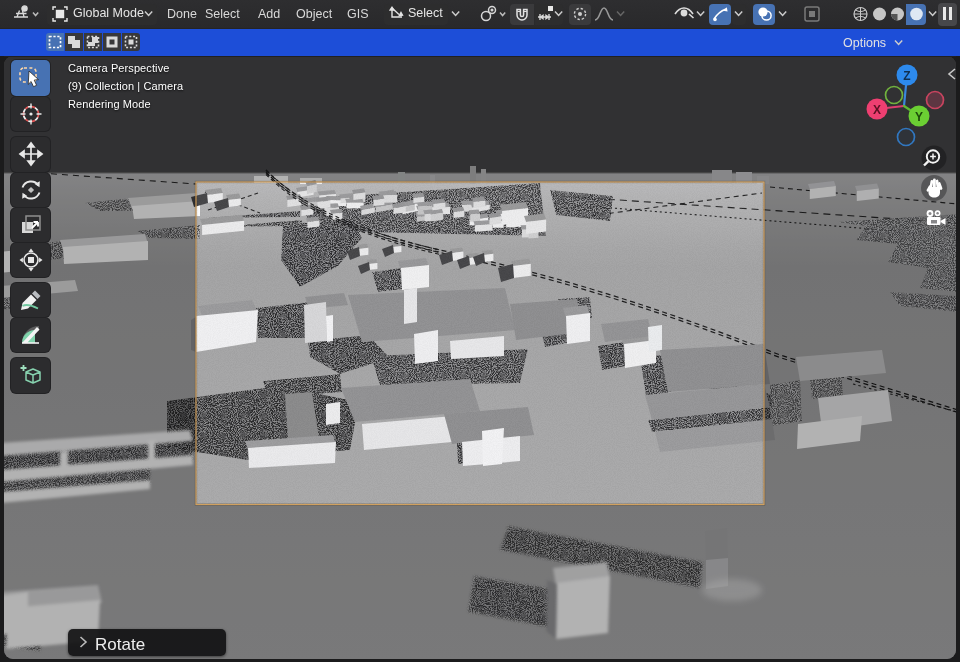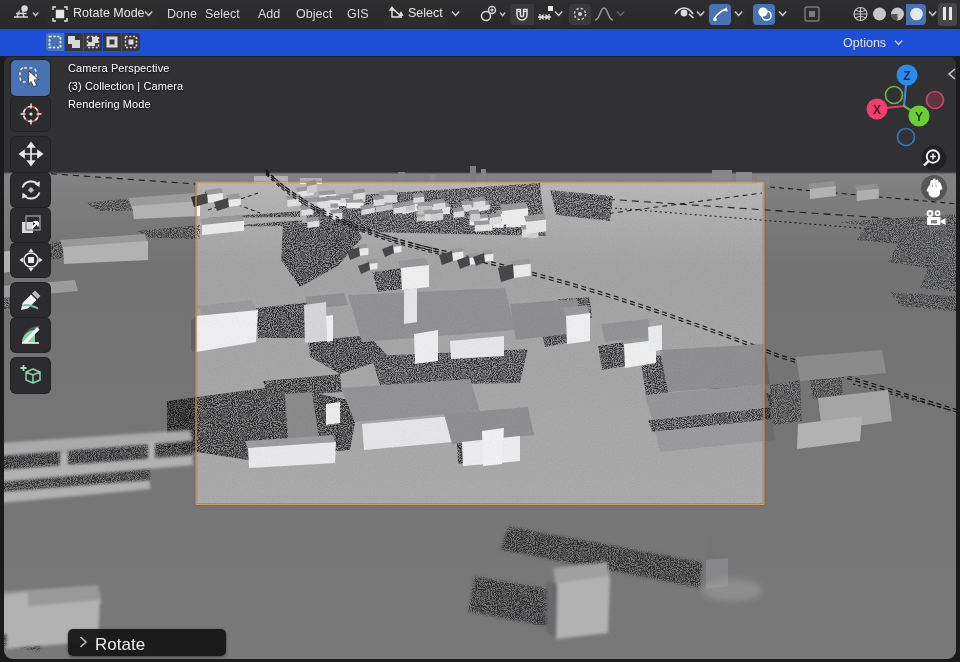--- a/index.html
+++ b/index.html
@@ -309,21 +309,21 @@
         </g>
 <path d="M21,8.5 l2.6,3 2.6,-3" stroke="#bbb" stroke-width="1.5" fill="none"></path>
       </svg>
       <div class="btn" style="left:47px;top:3.5px;width:110px;height:21px"></div>
       <svg class="ico" style="left:51px;top:5px" width="18" height="18" viewBox="0 0 18 18">
 <g stroke="#e8e8e8" fill="none" stroke-width="1.4">
 <path d="M2,5 V2 H5 M13,2 H16 V5 M16,13 V16 H13 M5,16 H2 V13"></path>
 <rect x="5.5" y="5.5" width="7" height="7" fill="#e8e8e8"></rect>
         </g>
       </svg>
-      <div class="mtxt" style="left:73px;top:-1px;color:#e6e6e6">Rotate Mode</div>
+      <div class="mtxt" style="left:73px;top:-1px;color:#e6e6e6">Global Mode</div>
       <svg class="ico" style="left:143px;top:10px" width="12" height="8" viewBox="0 0 12 8">
         <path d="M2,1.5 l3.6,4 3.6,-4" stroke="#ccc" stroke-width="1.5" fill="none"></path>
       </svg>
       <div class="mtxt" style="left:167px">Done</div>
       <div class="mtxt" style="left:205px">Select</div>
       <div class="mtxt" style="left:258px">Add</div>
       <div class="mtxt" style="left:296px">Object</div>
       <div class="mtxt" style="left:347px">GIS</div>
       <div class="btn" style="left:384px;top:3.5px;width:64px;height:21px"></div>
       <svg class="ico" style="left:388px;top:5px" width="17" height="17" viewBox="0 0 17 17">
@@ -505,21 +505,21 @@
 <path d="M4,21 A 17,17 0 0 1 21,4 L 21,9 A 12,12 0 0 0 9,21 Z" fill="#eeeeee" opacity="0.25"></path>
 <path d="M4,21 A 13,13 0 0 1 17,8 L 17,21 Z" fill="#7fd3ab"></path>
 <path d="M4,21 L 19,5 l 2.5,2.5 L 9,21 Z" fill="#f4f4f4"></path>
 <path d="M4,21 h17" stroke="#f4f4f4" stroke-width="1.6"></path>
     </svg>
     <svg class="ico" style="left:18px;top:362px" width="26" height="26" viewBox="0 0 26 26">
 <path d="M8,10 l7,-3 7,3 -7,3 Z M8,10 v8 l7,3 v-8 Z M22,10 v8 l-7,3" fill="none" stroke="#86d1ae" stroke-width="1.5" stroke-linejoin="round"></path>
 <path d="M5.5,3 v6 M2.5,6 h6" stroke="#9fe0bf" stroke-width="1.8"></path>
     </svg>
     <div class="ovl" style="left:68px;top:62px">Camera Perspective</div>
-    <div class="ovl" style="left:68px;top:80px">(3) Collection | Camera</div>
+    <div class="ovl" style="left:68px;top:80px">(9) Collection | Camera</div>
     <div class="ovl" style="left:68px;top:98px">Rendering Mode</div>
     <svg class="ico" style="left:860px;top:58px" width="96" height="96" viewBox="0 0 96 96">
 <g stroke-linecap="round">
 <line x1="44" y1="48" x2="47" y2="17" stroke="#3b87dd" stroke-width="2.2"></line>
 <line x1="44" y1="48" x2="17" y2="51" stroke="#dd3f6e" stroke-width="2.2"></line>
 <line x1="44" y1="48" x2="59" y2="58" stroke="#5fb832" stroke-width="2.2"></line>
 </g>
 <circle cx="47" cy="17" r="10.5" fill="#2d8aed"></circle>
 <text x="47" y="21.5" font-size="12" font-weight="700" text-anchor="middle" fill="#103050" font-family="Liberation Sans">Z</text>
 <circle cx="17" cy="51" r="10.5" fill="#ee3f71"></circle>

